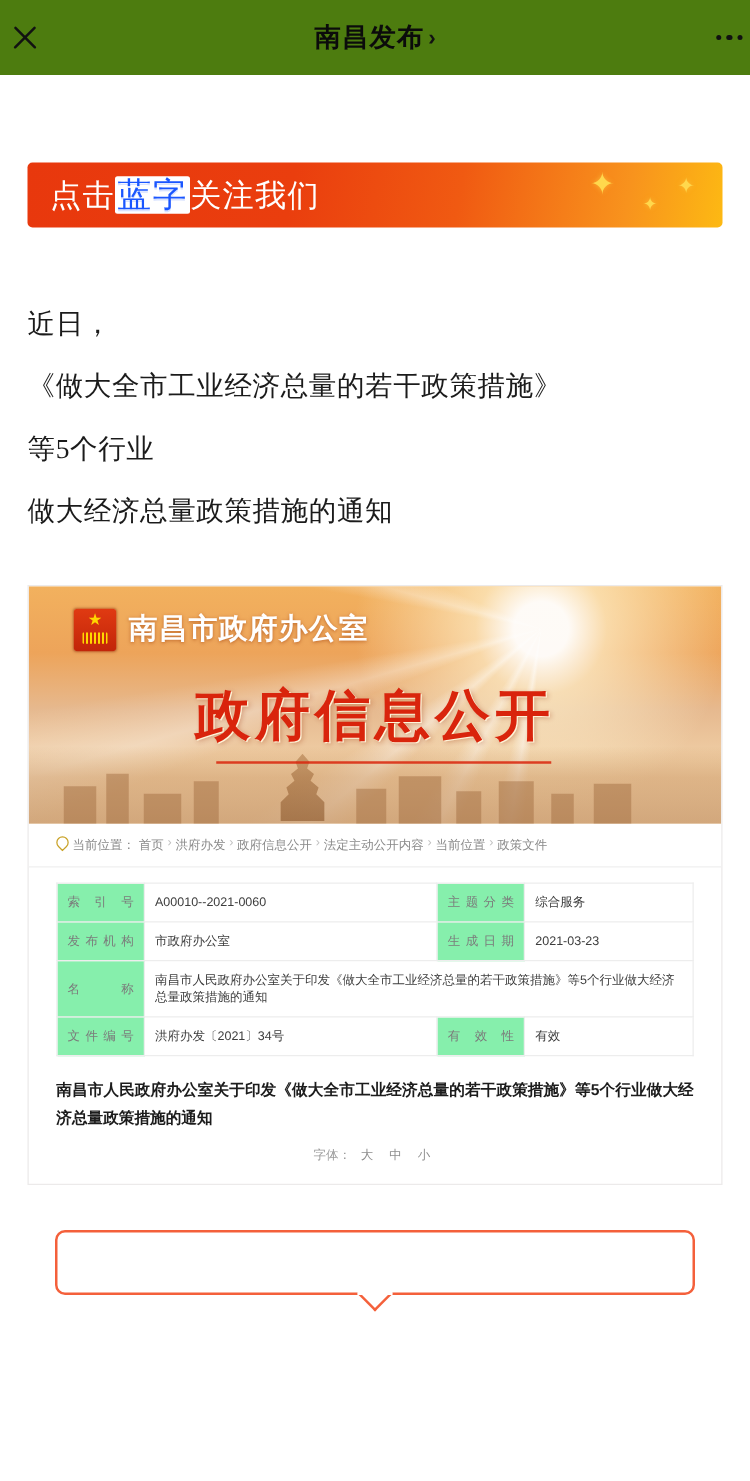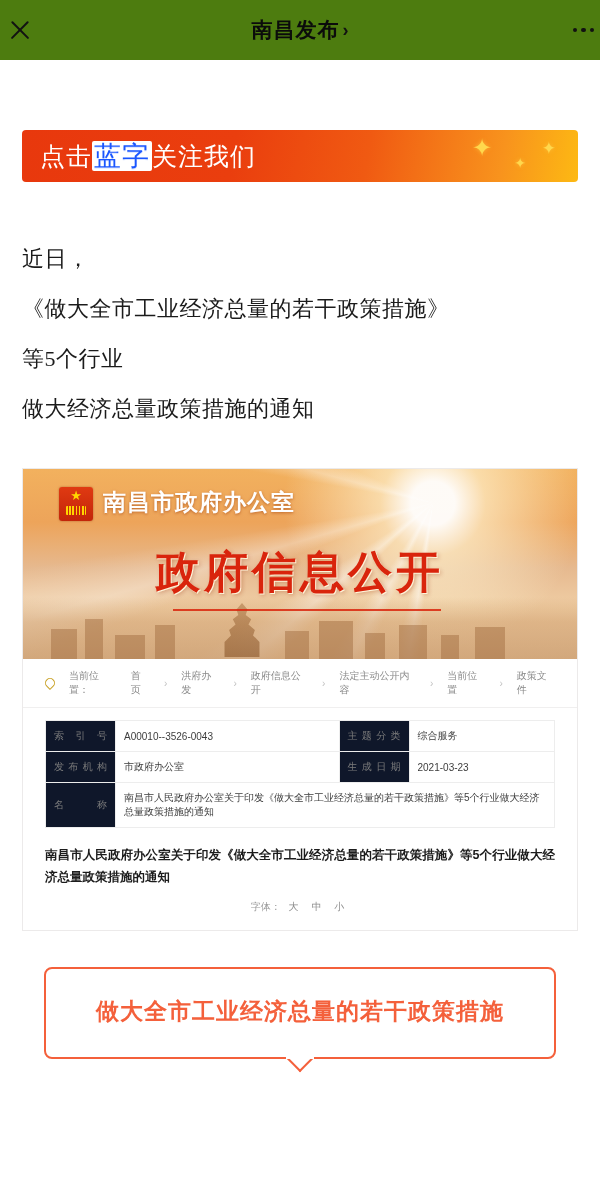--- a/index.html
+++ b/index.html
@@ -295,22 +295,21 @@
     left: 150px;
     width: 268px;
     height: 2px;
     background: #d9240c;
     z-index: 3;
     opacity: .85;
   }
 
   .crumb {
     display: flex;
-    align-items: center;
-    gap: 14px;
+    gap: 3px;
     padding: 10px 22px;
     border-bottom: 1px solid #f0efef;
     font-size: 10px;
     color: #8a8a8a;
     background: #fff;
   }
   .crumb .pin-icon {
     width: 10px; height: 10px;
     border: 1.4px solid #c9a227;
     border-radius: 50% 50% 50% 0;
@@ -327,21 +326,21 @@
     font-size: 10px;
     color: #4a4a4a;
   }
   .meta-table td {
     border: 1px solid #ededed;
     padding: 8px 8px;
     vertical-align: middle;
   }
   .meta-table td.k {
     width: 70px;
-    background: #0f172a;
+    background: #86efac;
     color: #7b7b7b;
     text-align: justify;
     text-align-last: justify;
     white-space: nowrap;
   }
   .meta-table td.v { color: #3d3d3d; }
   .meta-table td.wide { }
 
   .doc-title {
     margin: 16px 22px 0;
@@ -475,47 +474,52 @@
         <span class="sep">›</span>
         <span>当前位置</span>
         <span class="sep">›</span>
         <span>政策文件</span>
       </div>
 
       <table class="meta-table">
         <tbody>
             <tr>
           <td class="k">索 引 号</td>
-          <td class="v">A00010--3526-0043</td>
+          <td class="v">A00010--2021-0060</td>
           <td class="k">主题分类</td>
           <td class="v">综合服务</td>
         </tr>
         <tr>
           <td class="k">发布机构</td>
           <td class="v">市政府办公室</td>
           <td class="k">生成日期</td>
           <td class="v">2021-03-23</td>
         </tr>
         <tr>
           <td class="k">名    称</td>
           <td class="v wide" colspan="3">南昌市人民政府办公室关于印发《做大全市工业经济总量的若干政策措施》等5个行业做大经济总量政策措施的通知</td>
         </tr>
+        <tr>
+          <td class="k">文件编号</td>
+          <td class="v">洪府办发〔2021〕34号</td>
+          <td class="k">有 效 性</td>
+          <td class="v">有效</td>
+        </tr>
       </tbody>
         </table>
 
       <div class="doc-title">南昌市人民政府办公室关于印发《做大全市工业经济总量的若干政策措施》等5个行业做大经济总量政策措施的通知</div>
 
       <div class="font-size-row">
         <span>字体：</span>
         <b>大</b>
         <b>中</b>
         <b>小</b>
       </div>
     </div>
 
     <div class="callout">
-      <p>做大全市工业经济总量的若干政策措施</p>
       <div class="arrow"></div>
       <div class="arrow-mask"></div>
     </div>
 
   </div>
 </div>
 
 </body></html>

